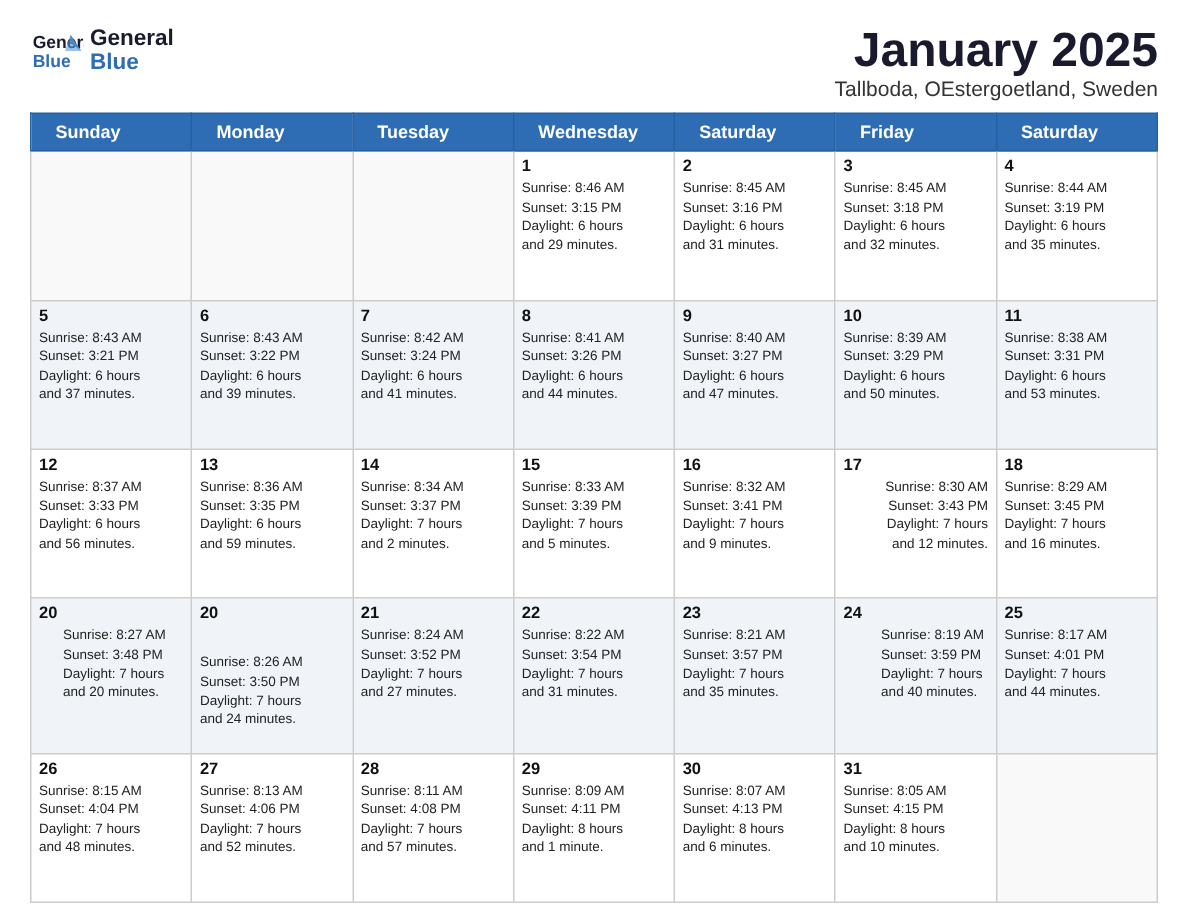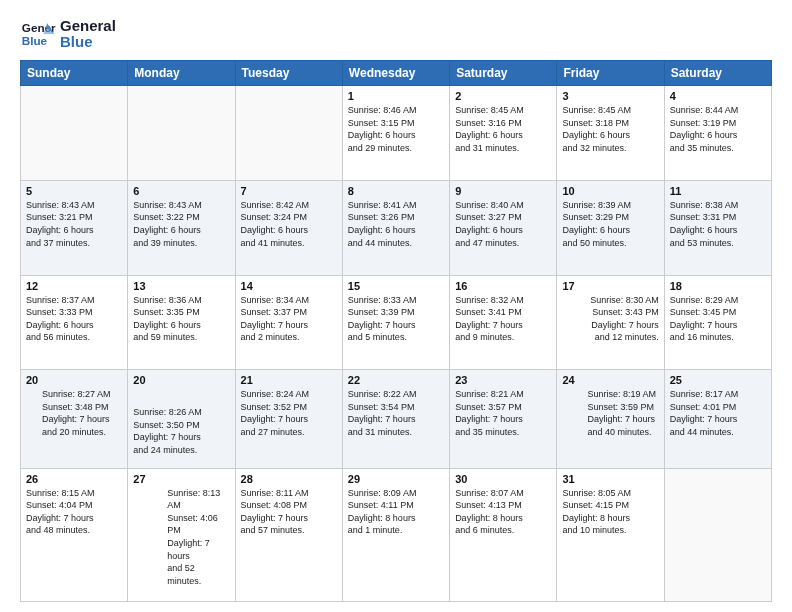--- a/index.html
+++ b/index.html
@@ -49,21 +49,21 @@
       flex: 1;
       border: 1px solid #ccc;
       border-collapse: collapse;
       width: 100%;
       table-layout: fixed;
     }
     .calendar th {
       background: #2e6db4;
       color: #fff;
       text-align: left;
-      padding: 5px 6px;
+      padding: 5px 16px;
       font-size: 12px;
       border: 1px solid #2560a0;
       font-weight: bold;
     }
     .calendar td {
       border: 1px solid #ccc;
       vertical-align: top;
       padding: 4px 5px;
       font-size: 9.5px;
       color: #222;
@@ -97,20 +97,24 @@
       <svg class="logo-icon" viewBox="0 0 40 40">
         <text x="2" y="18" font-size="13" font-weight="bold" fill="#1a1a2e" font-family="Arial">General</text>
         <text x="2" y="32" font-size="13" font-weight="bold" fill="#2e6db4" font-family="Arial">Blue</text>
         <polygon points="30,8 38,20 30,14" fill="#2e6db4"></polygon>
         <polygon points="30,8 38,20 26,20" fill="#5599d4" opacity="0.6"></polygon>
       </svg>
       <div style="display:flex;flex-direction:column;line-height:1.1;">
         <span style="font-size:15px;font-weight:bold;color:#1a1a2e;">General</span>
         <span style="font-size:15px;font-weight:bold;color:#2e6db4;">Blue</span>
       </div>
+    </div>
+    <div class="title-block">
+      <div class="month-title">January 2025</div>
+      <div class="subtitle">Tallboda, OEstergoetland, Sweden</div>
     </div>
   </div>
 
   <table class="calendar">
     <thead>
       <tr>
         <th>Sunday</th>
         <th>Monday</th>
         <th>Tuesday</th>
         <th>Wednesday</th>
@@ -309,21 +313,21 @@
         <tr>
           <td>
             <div class="day-num">26</div>
             <div class="cell-text" style="white-space: pre-line;">Sunrise: 8:15 AM
 Sunset: 4:04 PM
 Daylight: 7 hours
 and 48 minutes.</div>
           </td>
           <td>
             <div class="day-num">27</div>
-            <div class="cell-text" style="white-space: pre-line; margin-left: 34px;">Sunrise: 8:13 AM
+            <div class="cell-text" style="white-space: pre-line;">Sunrise: 8:13 AM
 Sunset: 4:06 PM
 Daylight: 7 hours
 and 52 minutes.</div>
           </td>
           <td>
             <div class="day-num">28</div>
             <div class="cell-text" style="white-space: pre-line;">Sunrise: 8:11 AM
 Sunset: 4:08 PM
 Daylight: 7 hours
 and 57 minutes.</div>

